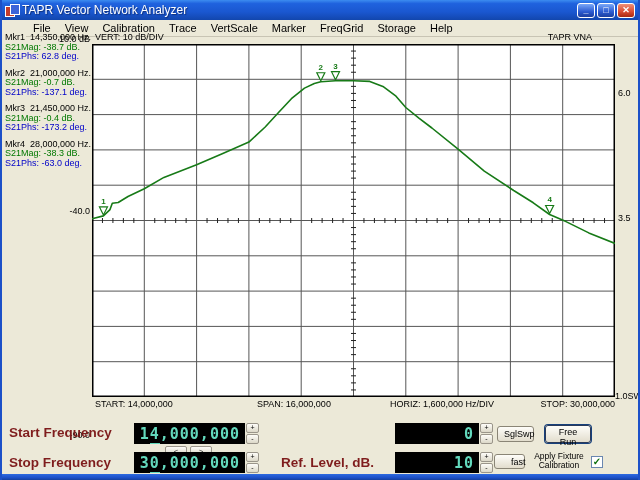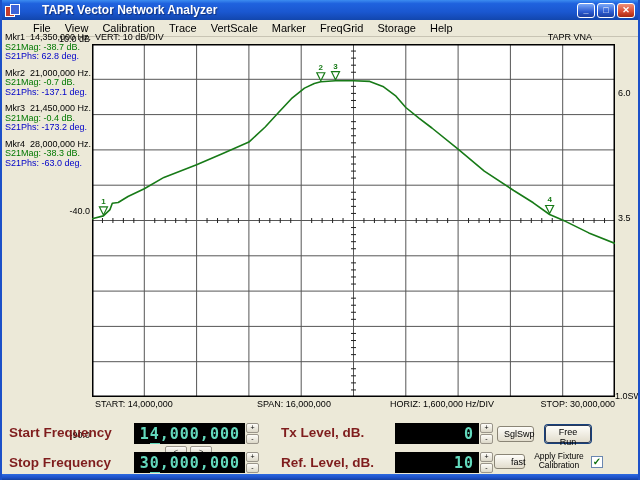--- a/index.html
+++ b/index.html
@@ -5,21 +5,21 @@
   html,body{margin:0;padding:0;background:#d4d0c8;}
   #win{position:relative;width:640px;height:480px;background:#ece9d8;overflow:hidden;
        font-family:"Liberation Sans",sans-serif;border-left:2px solid #1c50c8;border-right:2px solid #1c50c8;box-sizing:border-box;}
   
   .titlebar{position:absolute;left:0;top:0;width:100%;height:20px;
     background:linear-gradient(180deg,#3c8cf0 0%,#1f62de 18%,#1a57d0 60%,#1246ad 100%);
     display:flex;align-items:center;padding:0 3px;box-sizing:border-box;}
   .appicon{width:13px;height:12px;margin-right:4px;position:relative;flex:0 0 auto;}
   .appicon .a{position:absolute;left:0;top:2px;width:8px;height:9px;background:#c43c2c;border:1px solid #fff;}
   .appicon .b{position:absolute;left:5px;top:0;width:8px;height:9px;background:#3c64d8;border:1px solid #fff;}
-  .title{color:#fff;font-weight:bold;font-size:12px;text-shadow:1px 1px 1px #10307a;white-space:nowrap;flex:1;margin-left:20px;}
+  .title{color:#fff;font-weight:normal;font-size:12px;text-shadow:1px 1px 1px #10307a;white-space:nowrap;flex:1;}
   .winbtns{display:flex;gap:2px;}
   .wb{width:18px;height:15px;border-radius:3px;border:1px solid #fff;box-sizing:border-box;
       color:#fff;font-size:9px;line-height:13px;text-align:center;font-weight:bold;}
   .wb.blue{background:linear-gradient(180deg,#7aa8f8,#2a5ad0 60%,#1c3f9e);}
   .wb.red{background:linear-gradient(180deg,#f09078,#d84a30 60%,#a82810);}
   
   .menubar{position:absolute;left:0;top:20px;width:100%;height:16px;background:#ece9d8;
     border-bottom:1px solid #c8c4b4;display:flex;align-items:center;font-size:11px;color:#000;margin-left:24px;}
   .menubar span{padding:1px 7px;white-space:nowrap;}
   
@@ -246,21 +246,20 @@
   <div class="glabel r" style="left:520px;top:399px;width:93px;">STOP: 30,000,000</div>
 
 
   <div class="biglabel" style="left:7px;top:425px;">Start Frequency</div>
   <div class="lcd" style="left:132px;top:423px;width:111px;"><span>1</span><span class="cur">4</span><span>,000,000</span></div>
   <div class="spin" style="left:244px;top:423px;">
     <div class="sp-btn">+</div>
     <div class="sp-btn">-</div>
   </div>
 
-  <div class="biglabel" style="left:279px;top:425px;">Tx Level, dB.</div>
   <div class="lcd" style="left:393px;top:423px;width:84px;"><span>0</span></div>
   <div class="spin" style="left:478px;top:423px;">
     <div class="sp-btn">+</div>
     <div class="sp-btn">-</div>
   </div>
 
   <button class="xpbtn" style="left:495px;top:426px;width:37px;height:16px;">SglSwp</button>
   <button class="xpbtn default" style="left:543px;top:425px;width:46px;height:18px;">Free Run</button>
 
   <button class="tinybtn" style="left:163px;top:446px;">&lt;</button>

